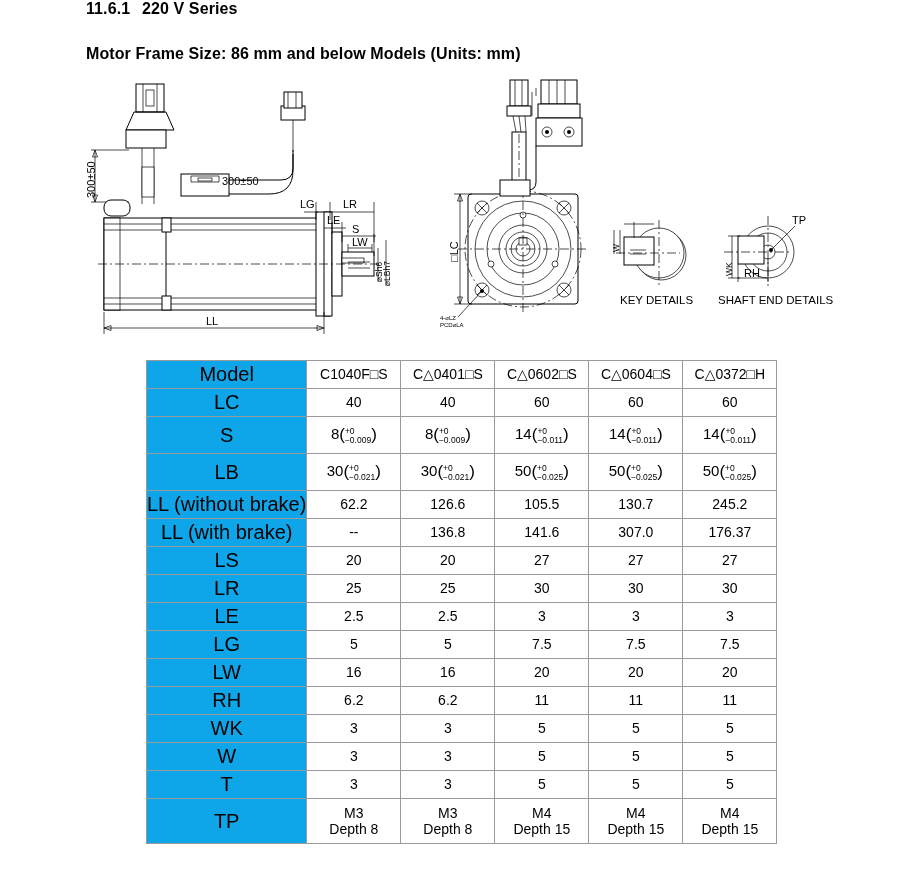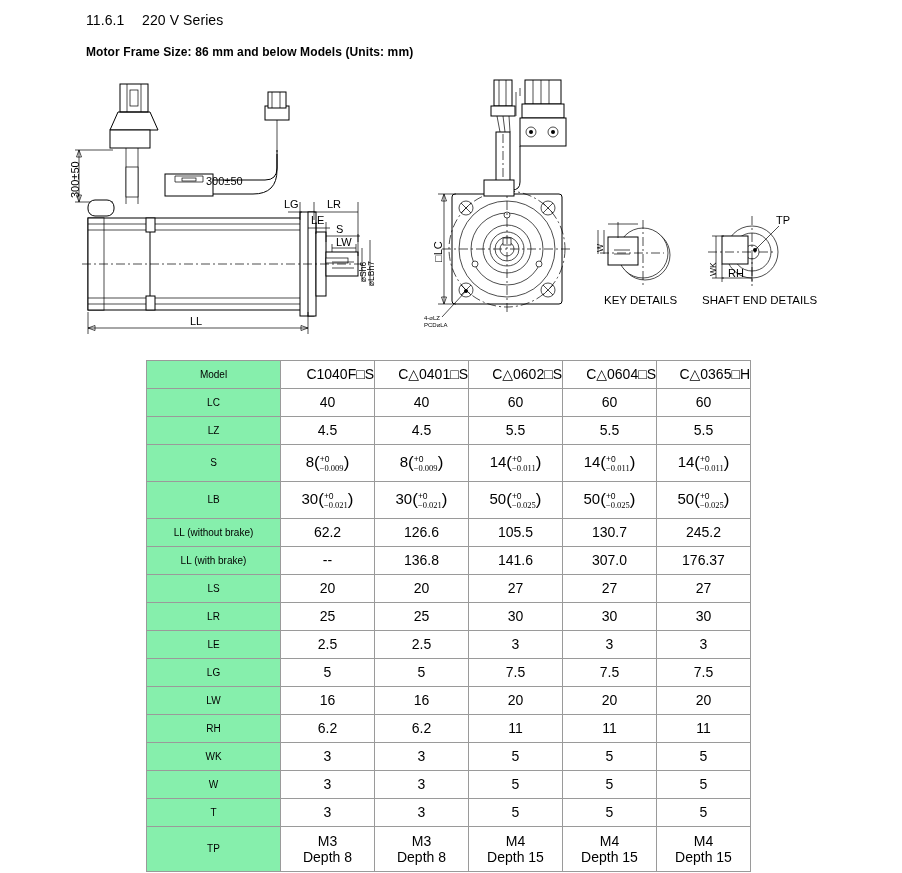--- a/index.html
+++ b/index.html
@@ -13,44 +13,45 @@
     position: relative;
     font-family: "Liberation Sans", sans-serif;
     color: #000000;
     overflow: hidden;
   }
 
   
   #heading-section {
     position: absolute;
     left: 86px;
-    top: 12px;
-    font-size: 14px;
-    font-weight: normal;
+    top: 0;
+    font-size: 16px;
+    font-weight: bold;
     letter-spacing: 0.1px;
     white-space: nowrap;
   }
   #heading-section .sec-num { display: inline-block; min-width: 56px; }
   #heading-sub {
     position: absolute;
     left: 86px;
     top: 45px;
-    font-size: 12px;
+    font-size: 16px;
     font-weight: bold;
     letter-spacing: 0.1px;
     white-space: nowrap;
   }
 
   
   #drawing-area {
     position: absolute;
     left: 0;
     top: 72px;
     width: 748px;
     height: 280px;
+    padding-left: 16px;
   }
   #drawing-area svg { display: block; }
 
   .dwg-label {
     font-family: "Liberation Sans", sans-serif;
     font-size: 11px;
     fill: #000;
   }
   .dwg-label-sm {
     font-family: "Liberation Sans", sans-serif;
@@ -88,28 +89,27 @@
     border: 1px solid #9a9a9a;
     text-align: center;
     vertical-align: middle;
     font-weight: normal;
     padding: 0;
     height: 27px;
     line-height: 1.12;
     white-space: nowrap;
   }
   #spec-table .rowhead {
-    background: #86efac;
+    background: #0ea5e9;
     width: 133px;
-    font-size: 10px;
+    font-size: 20px;
   }
   #spec-table .colhead {
     background: #ededed;
     font-size: 14px;
-    text-align: right;
   }
   #spec-table .datacell {
     background: #ffffff;
     width: 93px;
     font-size: 14px;
   }
   #spec-table tr.tall td { height: 36px; }
   #spec-table tr.tp-row td { height: 44px; }
 
   
@@ -123,21 +123,21 @@
   .tol .paren { font-size: 17px; vertical-align: -1px; }
   .tol .stack {
     display: inline-block;
     vertical-align: middle;
     font-size: 8.5px;
     line-height: 1.0;
     text-align: left;
     padding: 0 0px;
   }
   .tol .stack .up { display: block; }
-  .tol .stack .dn { display: block; font-family: Liberation Serif, serif; }
+  .tol .stack .dn { display: block; }
 
   .twoline { line-height: 1.15; font-size: 14px; }
 </style>
 </head>
 <body>
 
 <div id="heading-section">
   <span class="sec-num">11.6.1</span><span>220 V Series</span>
 </div>
 <div id="heading-sub">Motor Frame Size: 86 mm and below Models (Units: mm)</div>
@@ -340,39 +340,31 @@
 </div>
 
 <table id="spec-table">
   <thead>
     <tr>
       <th class="rowhead">Model</th>
       <th class="colhead datacell">C1040F□S</th>
       <th class="colhead datacell">C△0401□S</th>
       <th class="colhead datacell">C△0602□S</th>
       <th class="colhead datacell">C△0604□S</th>
-      <th class="colhead datacell">C△0365□H</th>
+      <th class="colhead datacell">C△0372□H</th>
     </tr>
   </thead>
   <tbody id="table-body">
       <tr>
         <td class="rowhead">LC</td>
         <td class="datacell">40</td>
         <td class="datacell">40</td>
         <td class="datacell">60</td>
         <td class="datacell">60</td>
         <td class="datacell">60</td>
-      </tr>
-      <tr>
-        <td class="rowhead">LZ</td>
-        <td class="datacell">4.5</td>
-        <td class="datacell">4.5</td>
-        <td class="datacell">5.5</td>
-        <td class="datacell">5.5</td>
-        <td class="datacell">5.5</td>
       </tr>
       <tr class="tall">
         <td class="rowhead">S</td>
         <td class="datacell"><span class="tol"><span class="base">8</span><span class="paren">(</span><span class="stack"><span class="up">+0</span><span class="dn">−0.009</span></span><span class="paren">)</span></span></td>
         <td class="datacell"><span class="tol"><span class="base">8</span><span class="paren">(</span><span class="stack"><span class="up">+0</span><span class="dn">−0.009</span></span><span class="paren">)</span></span></td>
         <td class="datacell"><span class="tol"><span class="base">14</span><span class="paren">(</span><span class="stack"><span class="up">+0</span><span class="dn">−0.011</span></span><span class="paren">)</span></span></td>
         <td class="datacell"><span class="tol"><span class="base">14</span><span class="paren">(</span><span class="stack"><span class="up">+0</span><span class="dn">−0.011</span></span><span class="paren">)</span></span></td>
         <td class="datacell"><span class="tol"><span class="base">14</span><span class="paren">(</span><span class="stack"><span class="up">+0</span><span class="dn">−0.011</span></span><span class="paren">)</span></span></td>
       </tr>
       <tr class="tall">

